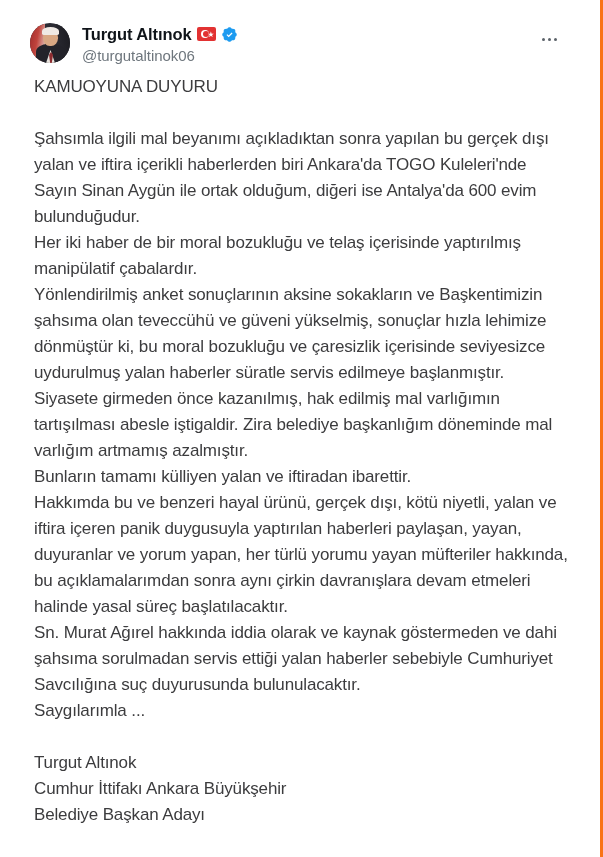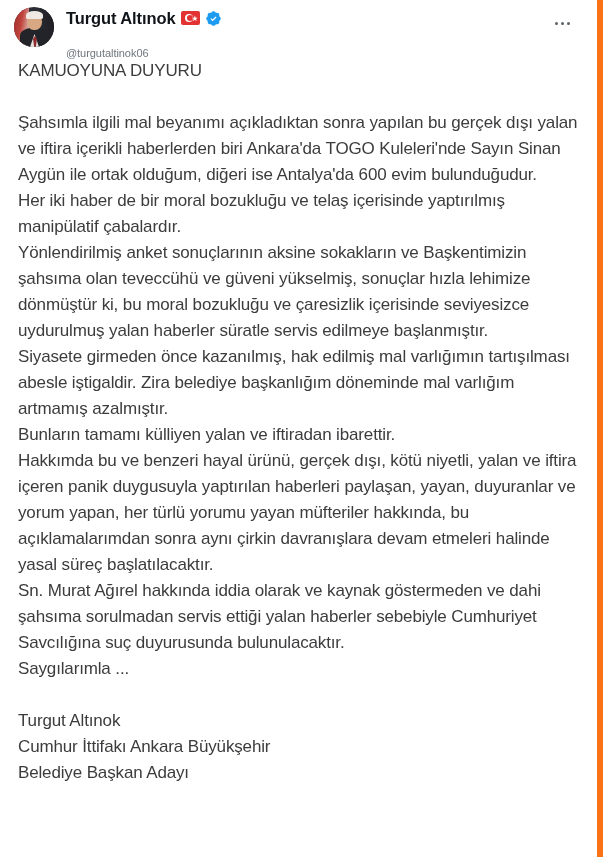--- a/index.html
+++ b/index.html
@@ -13,22 +13,22 @@
     font-family: "Liberation Sans", "DejaVu Sans", sans-serif;
     -webkit-font-smoothing: antialiased;
     overflow: hidden;
     position: relative;
   }
   .post-card {
     position: relative;
     width: 603px;
     height: 857px;
     background: #fff;
-    border-right: 6px solid #f97316;
-    padding: 0;
+    border-right: 3px solid #f97316;
+    padding: 16px;
   }
 
   
   .post-header {
     display: flex;
     align-items: flex-start;
     padding: 6px 12px 0 14px;
     height: 52px;
   }
   .avatar {
@@ -143,24 +143,24 @@
     font-size: 7.5px;
     line-height: 7.5px;
     color: #ffffff;
   }
   .verified-badge {
     width: 17px; height: 17px;
     flex: 0 0 auto;
     display: block;
   }
   .handle {
-    font-size: 11px;
+    font-size: 15px;
     color: #6e767d;
     line-height: 21px;
-    margin-top: 15px;
+    margin-top: 1px;
     letter-spacing: -0.05px;
   }
   .more-menu {
     flex: 0 0 auto;
     width: 30px; height: 20px;
     display: flex;
     align-items: center;
     justify-content: center;
     gap: 3px;
     margin-top: 7px;

